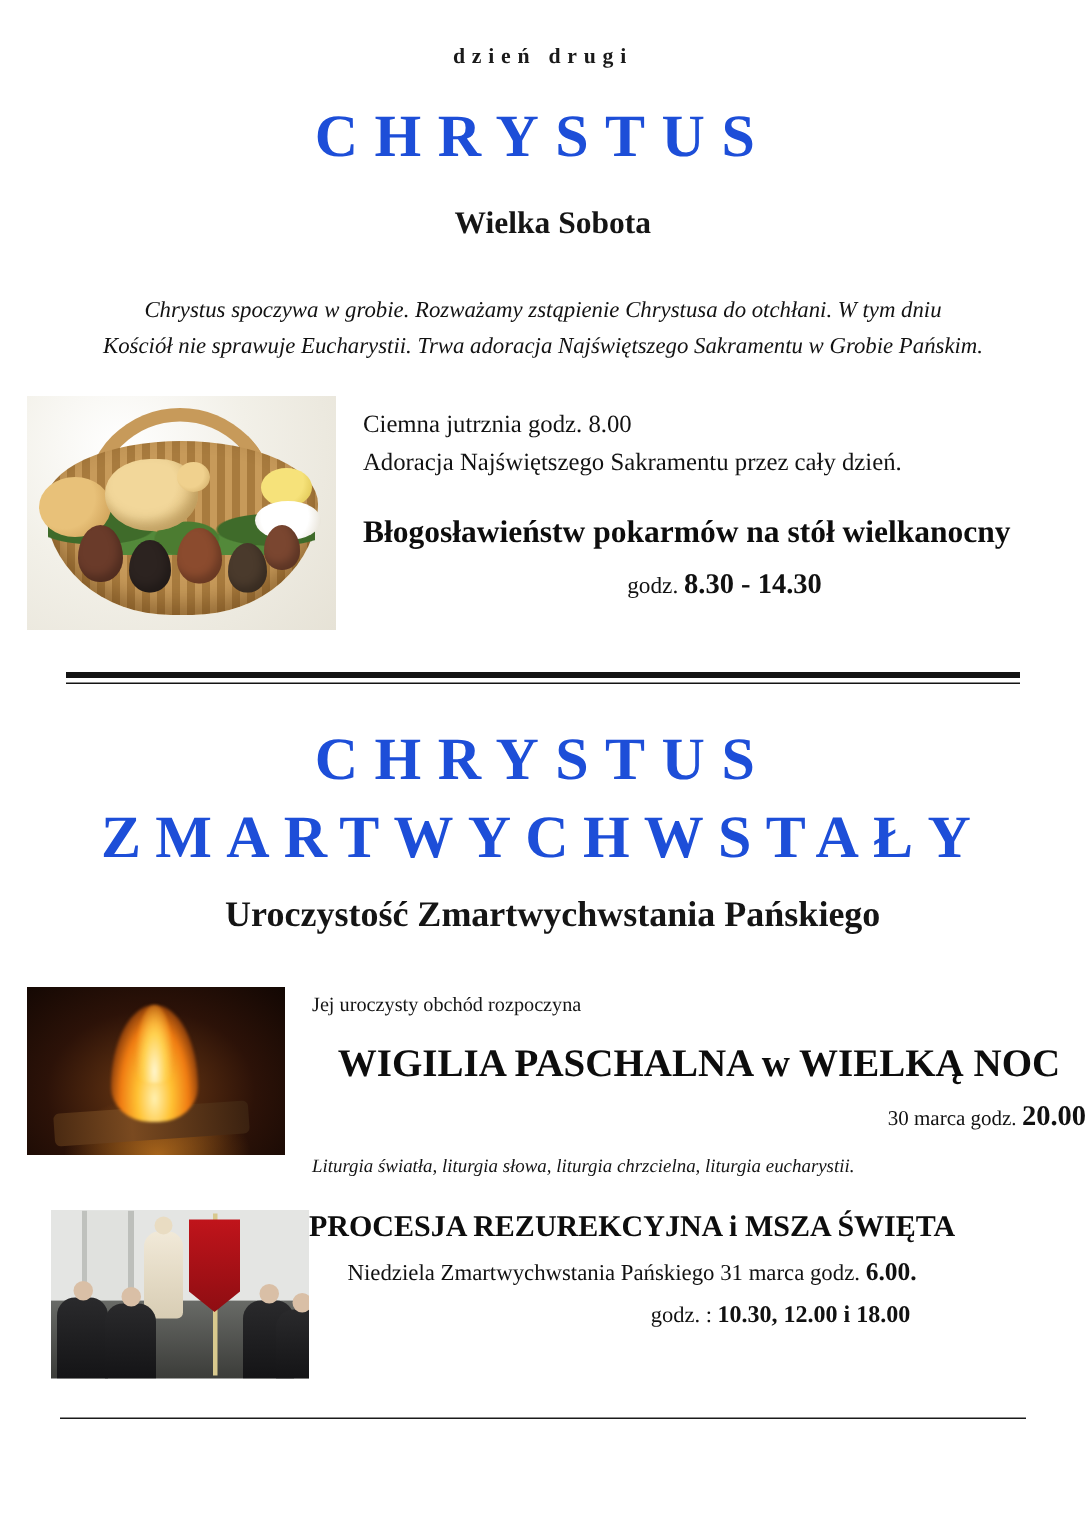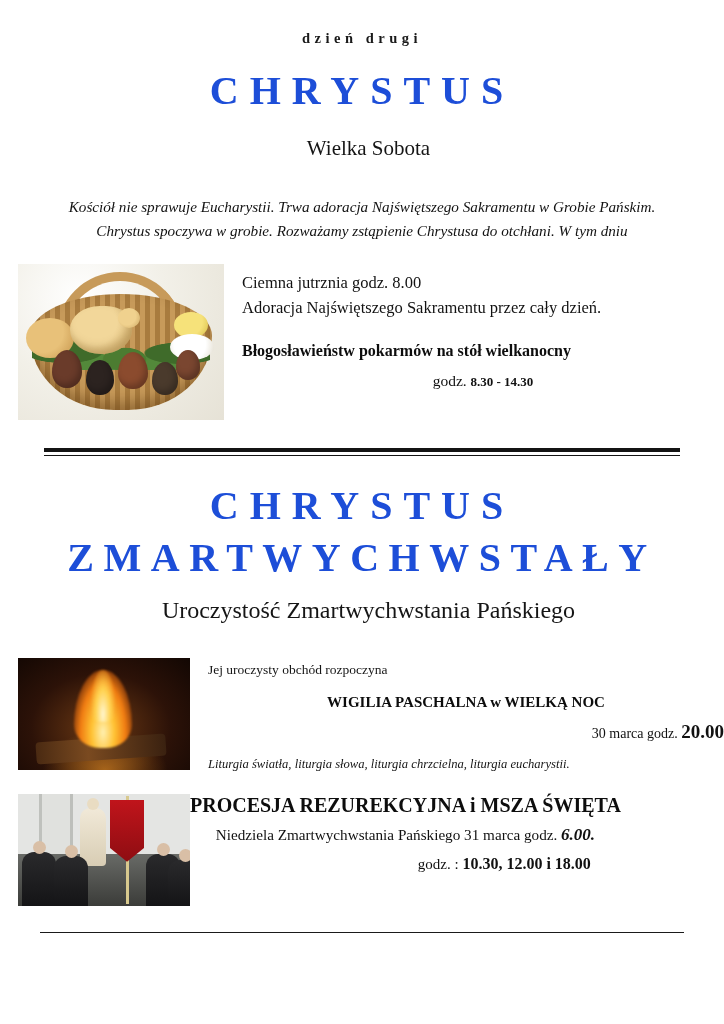--- a/index.html
+++ b/index.html
@@ -39,21 +39,21 @@
     letter-spacing: 11px;
     line-height: 1.18;
     color: #1d4ed8;
   }
   .bigline.tight {
     letter-spacing: 9.5px;
   }
   .subtitle {
     text-align: center;
     font-size: 21px;
-    font-weight: normal;
+    font-weight: bold;
     color: #151515;
     padding-left: 13px;
   }
   .intro {
     text-align: center;
     font-style: italic;
     font-size: 15.2px;
     line-height: 1.55;
     color: #121212;
     padding: 0 36px;
@@ -162,31 +162,31 @@
     padding-left: 18px;
     padding-top: 6px;
     flex: 1 1 auto;
   }
   .line-plain {
     font-size: 16.5px;
     line-height: 1.52;
     color: #121212;
   }
   .line-bold {
-    font-size: 16px;
+    font-size: 21px;
     font-weight: bold;
     margin-top: 22px;
     color: #0d0d0d;
   }
   .hours {
     text-align: center;
     margin-top: 12px;
     font-size: 15.5px;
   }
-  .hours b { font-size: 13px; }
+  .hours b { font-size: 19px; }
 
   
   .divider-wrap {
     margin-top: 28px;
     padding: 0 44px;
   }
   .divider {
     height: 0;
     border-top: 4px solid #141414;
     border-bottom: 1px solid #141414;
@@ -239,21 +239,21 @@
     padding-left: 18px;
     flex: 1 1 auto;
   }
   .small-plain {
     font-size: 13.5px;
     color: #151515;
     margin-top: 4px;
   }
   .big-bold-center {
     text-align: center;
-    font-size: 15px;
+    font-size: 26px;
     font-weight: bold;
     margin-top: 16px;
     color: #0d0d0d;
   }
   .date-line {
     text-align: right;
     margin-top: 10px;
     font-size: 14px;
   }
   .date-line b { font-size: 19px; }
@@ -306,33 +306,33 @@
   .proc .fig:before {
     content: ""; position: absolute; left: 11px; top: -11px;
     width: 13px; height: 13px; border-radius: 50%;
     background: #d9bfa6;
   }
   .proc .fg1 { left: 4px; }
   .proc .fg2 { left: 36px; height: 50px; }
   .proc .fg3 { left: 128px; height: 52px; }
   .proc .fg4 { left: 150px; height: 46px; }
 
-  .sec3 .row { margin-top: 22px; }
+  .sec3 .row { margin-top: 22px; padding-left: 16px; }
   .title-bold-center {
     text-align: center;
     font-size: 20px;
     font-weight: bold;
     color: #0d0d0d;
   }
   .mid-line {
     text-align: center;
     font-size: 15.2px;
     margin-top: 8px;
   }
-  .mid-line b { font-size: 17px; font-style: italic; }
+  .mid-line b { font-size: 17px; }
   .mid-line2 {
     text-align: center;
     font-size: 15.2px;
     margin-top: 22px;
   }
   .mid-line3 {
     text-align: right;
     padding-right: 30px;
     margin-top: 10px;
     font-size: 15px;
@@ -349,22 +349,22 @@
 <body>
 
 <div class="page">
 
   <section class="sec1">
     <div class="kicker">dzień drugi</div>
     <div class="bigline">CHRYSTUS</div>
     <div class="subtitle">Wielka Sobota</div>
 
     <div class="intro">
+      <div>Chrystus spoczywa w grobie. Rozważamy zstąpienie Chrystusa do otchłani. W tym dniu</div>
       <div>Kościół nie sprawuje Eucharystii.  Trwa adoracja Najświętszego Sakramentu w Grobie Pańskim.</div>
-      <div>Chrystus spoczywa w grobie. Rozważamy zstąpienie Chrystusa do otchłani. W tym dniu</div>
     </div>
 
     <div class="row">
       <div class="thumb basket">
         <div class="bg"></div>
         <div class="handle"></div>
         <div class="weave"></div>
         <div class="greens"></div>
         <div class="bread"></div>
         <div class="lamb"></div>

